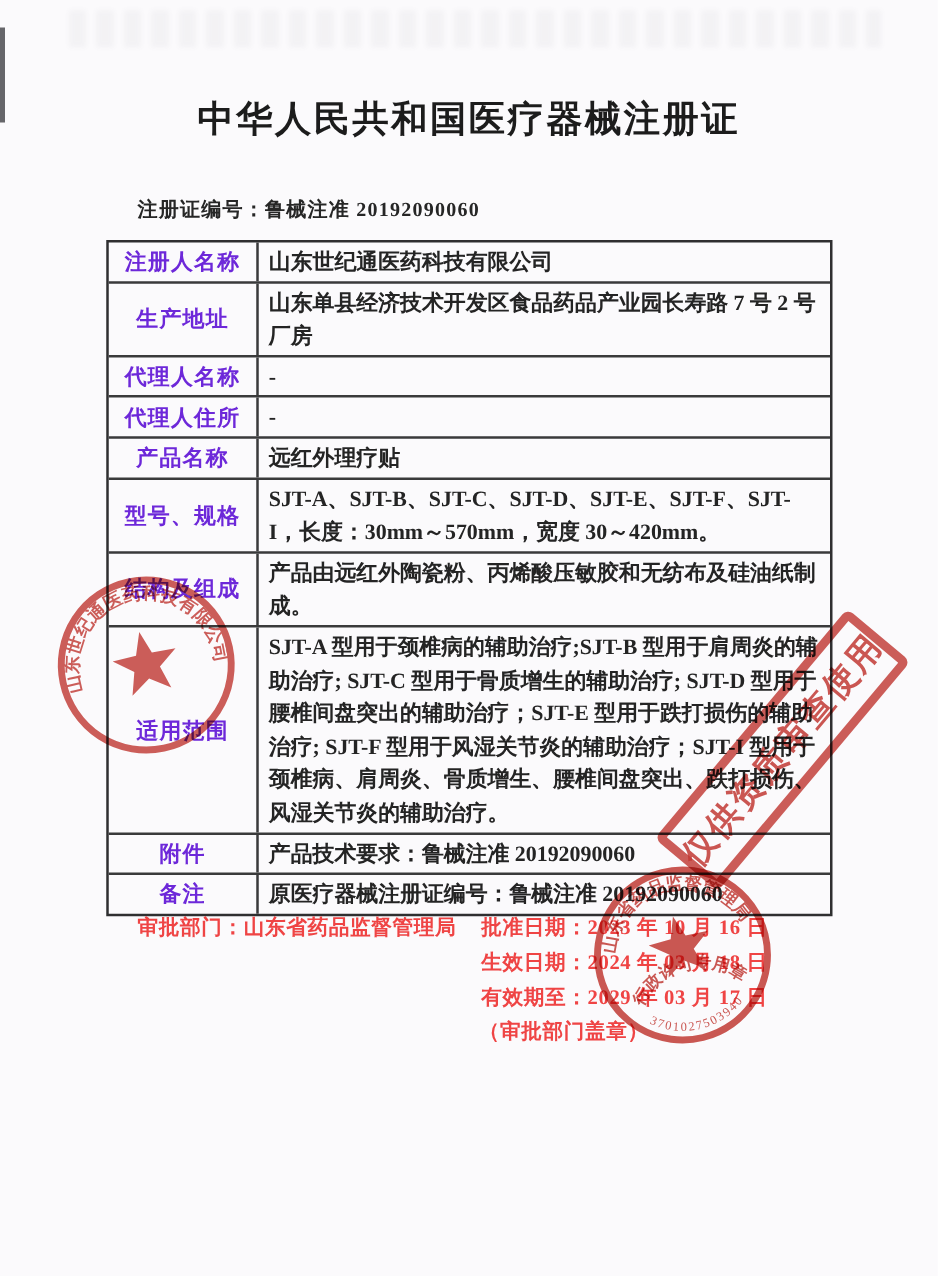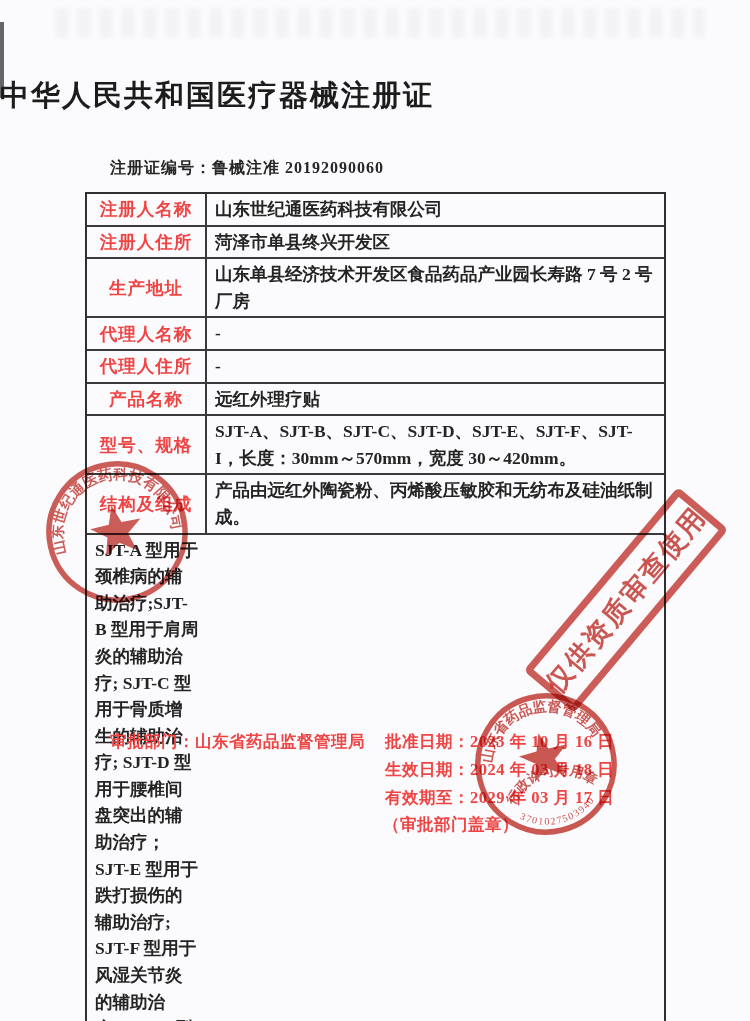--- a/index.html
+++ b/index.html
@@ -3,37 +3,37 @@
 <meta charset="utf-8">
 <style>
   html,body{margin:0;padding:0;}
   body{
     width:750px;height:1021px;position:relative;overflow:hidden;
     background:#fbfafc;
     font-family:"Liberation Serif","DejaVu Serif",serif;
     color:#2d2d2d;
   }
   .title{
-    position:absolute;left:0;top:76px;width:750px;text-align:left;
+    position:absolute;left:0;top:76px;width:750px;text-align:center;
     font-family:"Liberation Sans","DejaVu Sans",sans-serif;
     font-size:29px;font-weight:bold;color:#1c1c1c;letter-spacing:2px;
   }
   .certline{
     position:absolute;left:110px;top:158px;font-size:16px;font-weight:600;color:#262626;
     letter-spacing:1px;
   }
   .table{
     position:absolute;left:85px;top:192px;width:581px;
     border:2px solid #2f2f30;box-sizing:border-box;background:transparent;
   }
   .trow{display:grid;grid-template-columns:120px 1fr;border-top:2px solid #3a3a3b;}
   .trow:first-child{border-top:none;}
   .tlabel{
     border-right:2px solid #3a3a3b;display:flex;align-items:center;justify-content:center;
-    font-size:17.5px;letter-spacing:1px;font-weight:600;color:#ef4444;text-align:center;
+    font-size:17.5px;letter-spacing:1px;font-weight:600;color:#6d28d9;text-align:center;
     padding:0 2px;box-sizing:border-box;
   }
   .tvalue{
     font-size:17.5px;line-height:1.52;padding:2px 8px;box-sizing:border-box;
     display:flex;align-items:center;color:#242424;font-weight:600;
   }
   .h29{min-height:29px}.h28{min-height:28px}.h27{min-height:27px}
   .h57{min-height:57px}.h55{min-height:55px}.h143{min-height:143px}
   .footer{position:absolute;font-size:16.5px;font-weight:600;color:#ef4444;letter-spacing:.5px;}
   .stamp{position:absolute;mix-blend-mode:multiply;pointer-events:none;}
@@ -67,24 +67,20 @@
 <div class="certline">
   <span>注册证编号：</span><span>鲁械注准 20192090060</span>
 </div>
 
 <div class="table">
   <div class="trow">
     <div class="tlabel h29">注册人名称</div>
     <div class="tvalue h29">山东世纪通医药科技有限公司</div>
   </div>
   <div class="trow">
-    <div class="tlabel h28">注册人住所</div>
-    <div class="tvalue h28">菏泽市单县终兴开发区</div>
-  </div>
-  <div class="trow">
     <div class="tlabel h57">生产地址</div>
     <div class="tvalue h57">山东单县经济技术开发区食品药品产业园长寿路 7 号 2 号厂房</div>
   </div>
   <div class="trow">
     <div class="tlabel h27">代理人名称</div>
     <div class="tvalue h27">-</div>
   </div>
   <div class="trow">
     <div class="tlabel h28">代理人住所</div>
     <div class="tvalue h28">-</div>
@@ -95,20 +91,21 @@
   </div>
   <div class="trow">
     <div class="tlabel h55">型号、规格</div>
     <div class="tvalue h55">SJT-A、SJT-B、SJT-C、SJT-D、SJT-E、SJT-F、SJT-I，长度：30mm～570mm，宽度 30～420mm。</div>
   </div>
   <div class="trow">
     <div class="tlabel h55">结构及组成</div>
     <div class="tvalue h55">产品由远红外陶瓷粉、丙烯酸压敏胶和无纺布及硅油纸制成。</div>
   </div>
   <div class="trow">
+    <div class="tlabel h143">适用范围</div>
     <div class="tvalue h143">SJT-A 型用于颈椎病的辅助治疗;SJT-B 型用于肩周炎的辅助治疗; SJT-C 型用于骨质增生的辅助治疗; SJT-D 型用于腰椎间盘突出的辅助治疗；SJT-E 型用于跌打损伤的辅助治疗; SJT-F 型用于风湿关节炎的辅助治疗；SJT-I 型用于颈椎病、肩周炎、骨质增生、腰椎间盘突出、跌打损伤、风湿关节炎的辅助治疗。</div>
   </div>
   <div class="trow">
     <div class="tlabel h28">附件</div>
     <div class="tvalue h28">产品技术要求：鲁械注准 20192090060</div>
   </div>
   <div class="trow">
     <div class="tlabel h28">备注</div>
     <div class="tvalue h28">原医疗器械注册证编号：鲁械注准 20192090060</div>
   </div>

